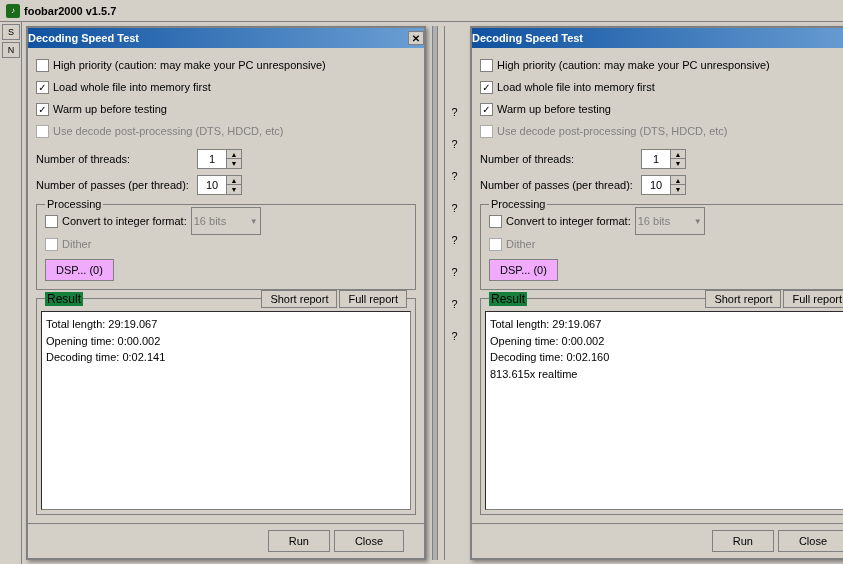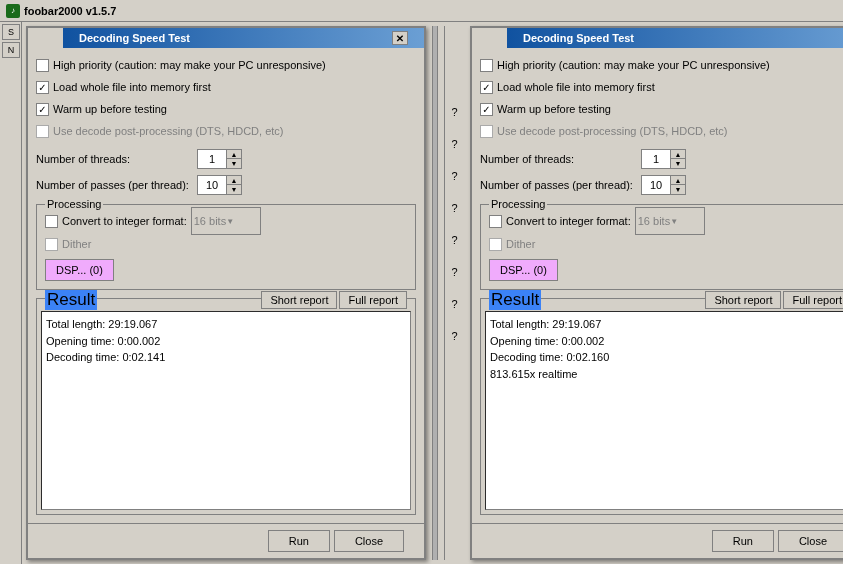--- a/index.html
+++ b/index.html
@@ -85,24 +85,23 @@
       display: flex;
       flex-direction: column;
     }
     .dialog-titlebar {
       background: linear-gradient(to right, #1052a0, #6b9fd4);
       color: white;
       height: 20px;
       display: flex;
       align-items: center;
       justify-content: space-between;
-      padding: 0 16px;
+      padding: 0 0;
       font-weight: bold;
       font-size: 11px;
-      margin-left: 35px;
     }
     .dialog-title-text {
       flex: 1;
     }
     .dialog-close-btn {
       width: 16px;
       height: 14px;
       background: #d4d0c8;
       border: 1px solid #808080;
       color: #000;
@@ -225,21 +224,21 @@
     .dropdown {
       height: 28px;
       background: #d4d0c8;
       border: 1px solid #808080;
       font-size: 11px;
       padding: 12px 2px;
       min-width: 70px;
       color: #808080;
       display: flex;
       align-items: center;
-      justify-content: flex-start;
+      justify-content: space-between;
     }
     .dropdown-arrow {
       font-size: 8px;
     }
 
     .dsp-btn {
       height: 22px;
       padding: 0 10px;
       background: #f0abfc;
       border: 1px solid #808080;
@@ -262,23 +261,23 @@
       display: flex;
       align-items: center;
       justify-content: space-between;
       position: absolute;
       top: -9px;
       left: 0;
       right: 0;
       padding: 0 8px;
     }
     .result-title {
-      background: #3b82f6;
+      background: #15803d;
       padding: 0 2px;
-      font-size: 17px;
+      font-size: 12px;
     }
     .result-buttons {
       display: flex;
       gap: 2px;
       background: #d4d0c8;
     }
     .report-btn {
       height: 18px;
       padding: 0 8px;
       background: #d4d0c8;

